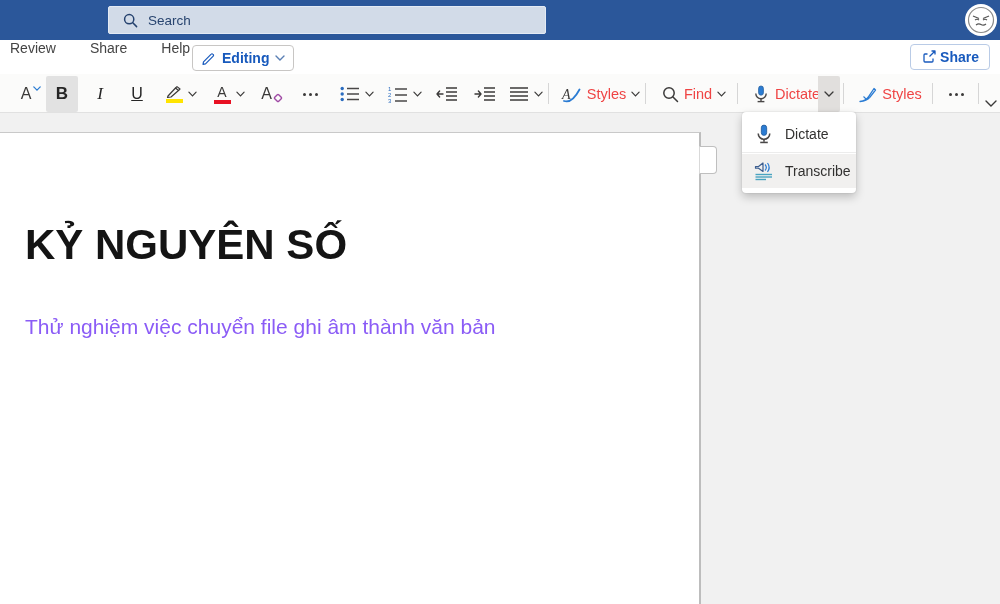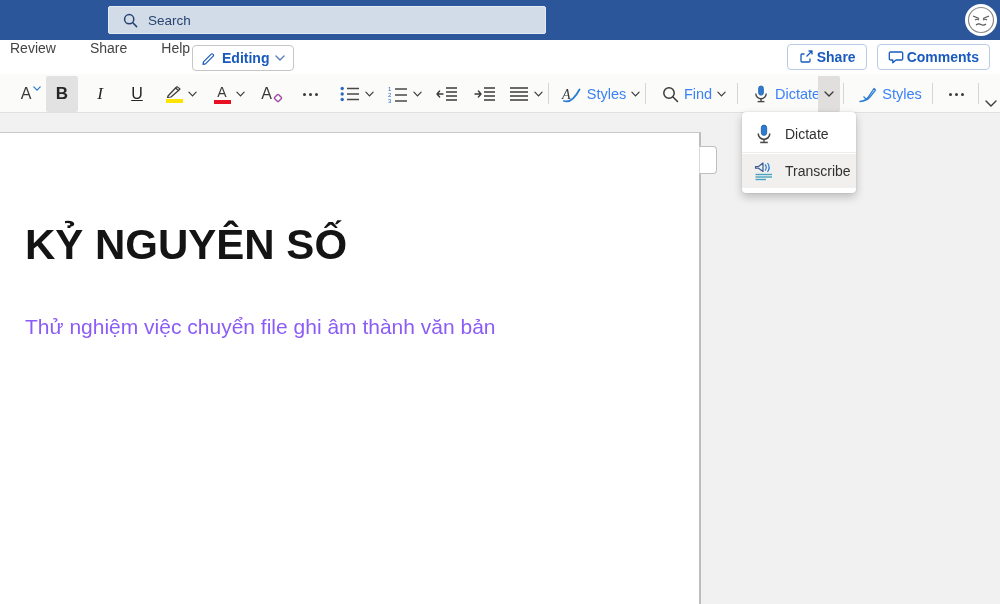--- a/index.html
+++ b/index.html
@@ -27,21 +27,21 @@
     color:#185abd; font-size:14px; font-weight:600; }
   .right-btns { position:absolute; right:10px; top:4px; display:flex; gap:10px; }
   .pill-btn { height:26px; padding:0 10px; border:1px solid #b9cbe6; border-radius:4px; background:#fff;
     display:flex; align-items:center; gap:3px; color:#185abd; font-size:14px; font-weight:600; }
 
   
   .ribbon { position:absolute; left:0; top:74px; width:1000px; height:39px; background:#fbfbfa;
     border-bottom:1px solid #e1e1e1; }
   .rbtn { position:absolute; top:2px; height:36px; display:flex; align-items:center; justify-content:center;
     gap:5px; border-radius:2px; color:#3b3a39; font-size:14.5px; }
-  .rbtn .lbl { color:#3b82f6; }
+  .rbtn .lbl { color:#ef4444; }
   .active-bg { background:#e2e2e2; }
   .vdiv { position:absolute; top:9px; width:1px; height:21px; background:#d6d6d6; }
   .bld { font-weight:700; font-size:17px; color:#262626; }
   .ita { font-family:"Liberation Serif","DejaVu Serif",serif; font-style:italic; font-size:17px; color:#262626; }
   .und { font-size:16px; color:#262626; text-decoration:underline; }
   .letterA { font-size:16px; color:#3b3a39; line-height:1; }
   .colorchip { display:flex; flex-direction:column; align-items:center; line-height:1; }
   .colorchip .bar { width:17px; height:4px; margin-top:1px; }
   .dots { display:flex; gap:3px; align-items:center; }
   .dots i { width:3px; height:3px; border-radius:50%; background:#3b3a39; }
@@ -110,26 +110,20 @@
       </svg>
     </div>
     <div class="right-btns">
       <div class="pill-btn">
         <svg width="16" height="16" viewBox="0 0 16 16">
           <path d="M6.5 5 H4 a1 1 0 0 0 -1 1 v6 a1 1 0 0 0 1 1 h7 a1 1 0 0 0 1 -1 V9.5" fill="none" stroke="#185abd" stroke-width="1.3" stroke-linejoin="round"></path>
           <path d="M8.5 7.5 L14 2 M10.5 2 H14 V5.5" fill="none" stroke="#185abd" stroke-width="1.3" stroke-linejoin="round"></path>
         </svg>
         <span>Share</span>
       </div>
-      <div class="pill-btn">
-        <svg width="16" height="16" viewBox="0 0 16 16">
-          <path d="M2.5 3 H13.5 a1.2 1.2 0 0 1 1.2 1.2 v5.6 a1.2 1.2 0 0 1 -1.2 1.2 H8 l-3.2 2.8 v-2.8 H2.5 a1.2 1.2 0 0 1 -1.2 -1.2 V4.2 a1.2 1.2 0 0 1 1.2 -1.2 Z" fill="none" stroke="#185abd" stroke-width="1.3" stroke-linejoin="round"></path>
-        </svg>
-        <span>Comments</span>
-      </div>
     </div>
   </div>
 
   <div class="ribbon">
 
     <div class="rbtn" style="left:14px; width:34px;">
       <span class="letterA">A</span>
       <svg class="chev" style="margin-left:-3px; margin-top:-12px;" width="8" height="5" viewBox="0 0 10 6">
         <path d="M1 1 L5 5 L9 1" fill="none" stroke="#2b7cd3" stroke-width="1.6" stroke-linecap="round"></path>
       </svg>

